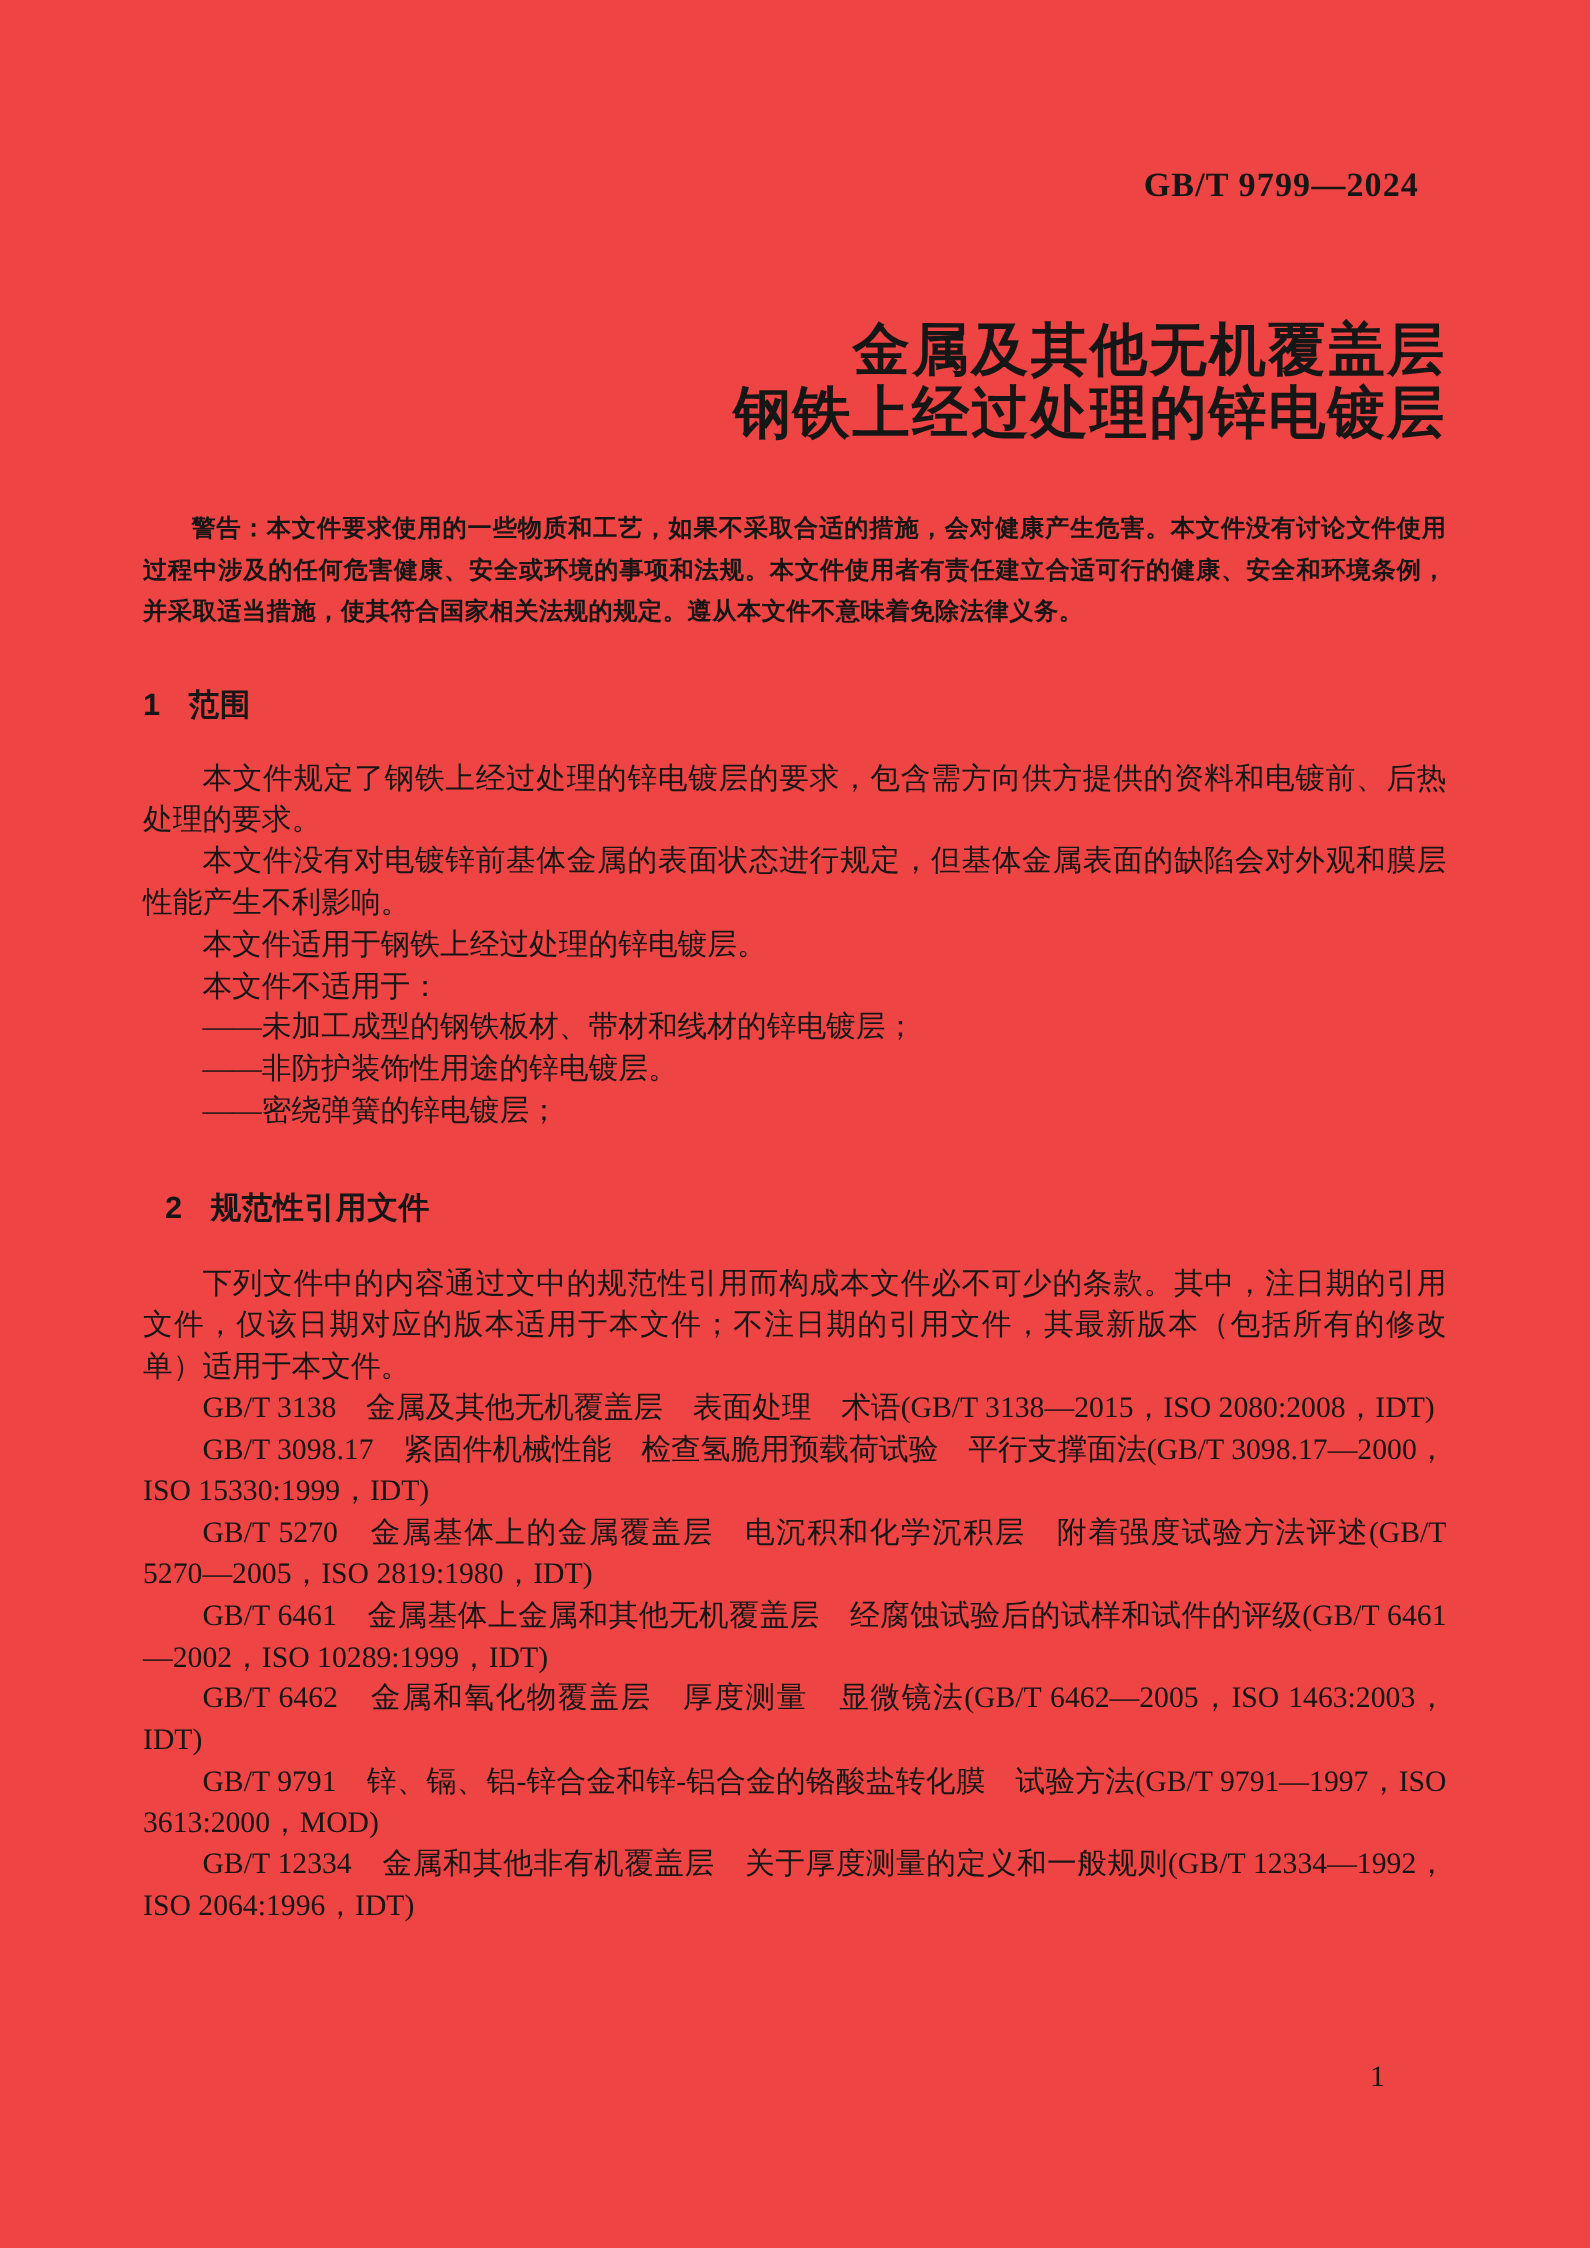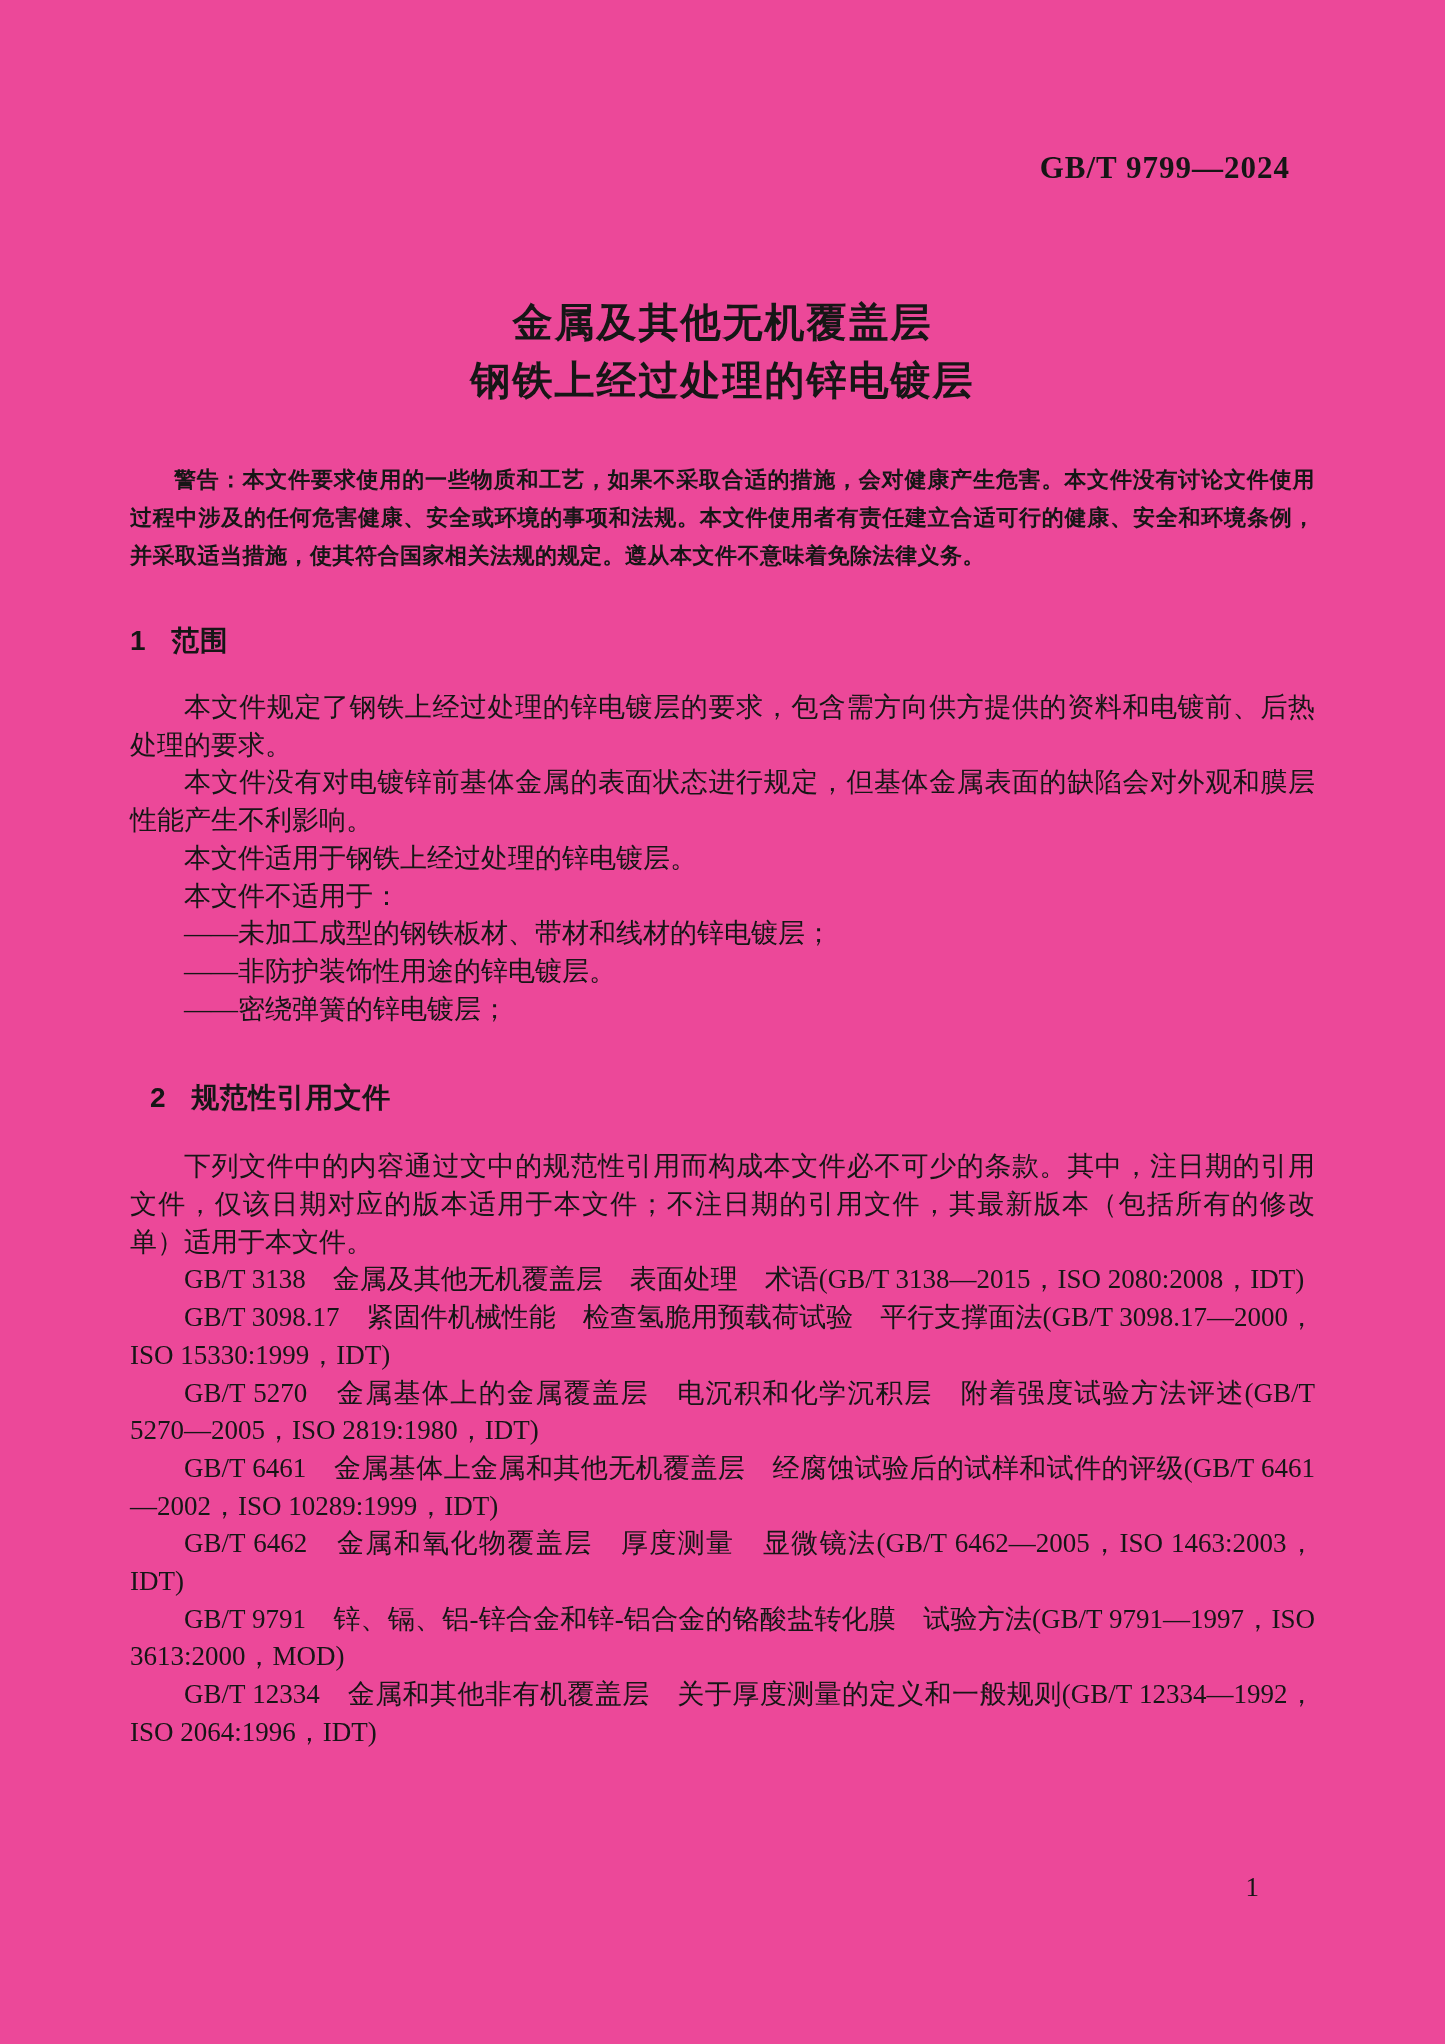--- a/index.html
+++ b/index.html
@@ -6,39 +6,39 @@
   body {
     width: 1445px; height: 2044px;
     background: #f7f7f7;
     font-family: "Liberation Serif", "DejaVu Serif", serif;
     color: #161616;
   }
   .page {
     position: relative;
     width: 1445px; height: 2044px;
     box-sizing: border-box;
-    background: #ec4899;
+    background: #ef4444;
     padding: 0 130px;
     overflow: hidden;
   }
   .doc-header {
     padding-top: 152px;
     padding-right: 25px;
     text-align: right;
     font-weight: bold;
     font-size: 31px;
     line-height: 1;
     letter-spacing: 1px;
   }
   .doc-title {
     margin: 110px 0 0 0;
-    text-align: center;
-    font-family: Liberation Sans, sans-serif;
+    text-align: right;
+    font-family: Liberation Mono, monospace;
     font-weight: bold;
-    font-size: 40px;
+    font-size: 52px;
     line-height: 58px;
     letter-spacing: 2px;
   }
   .title-line { display: block; }
   .warning {
     margin: 52px 0 0 0;
     font-family: "Liberation Sans", "DejaVu Sans", sans-serif;
     font-weight: bold;
     font-size: 22px;
     line-height: 38px;

